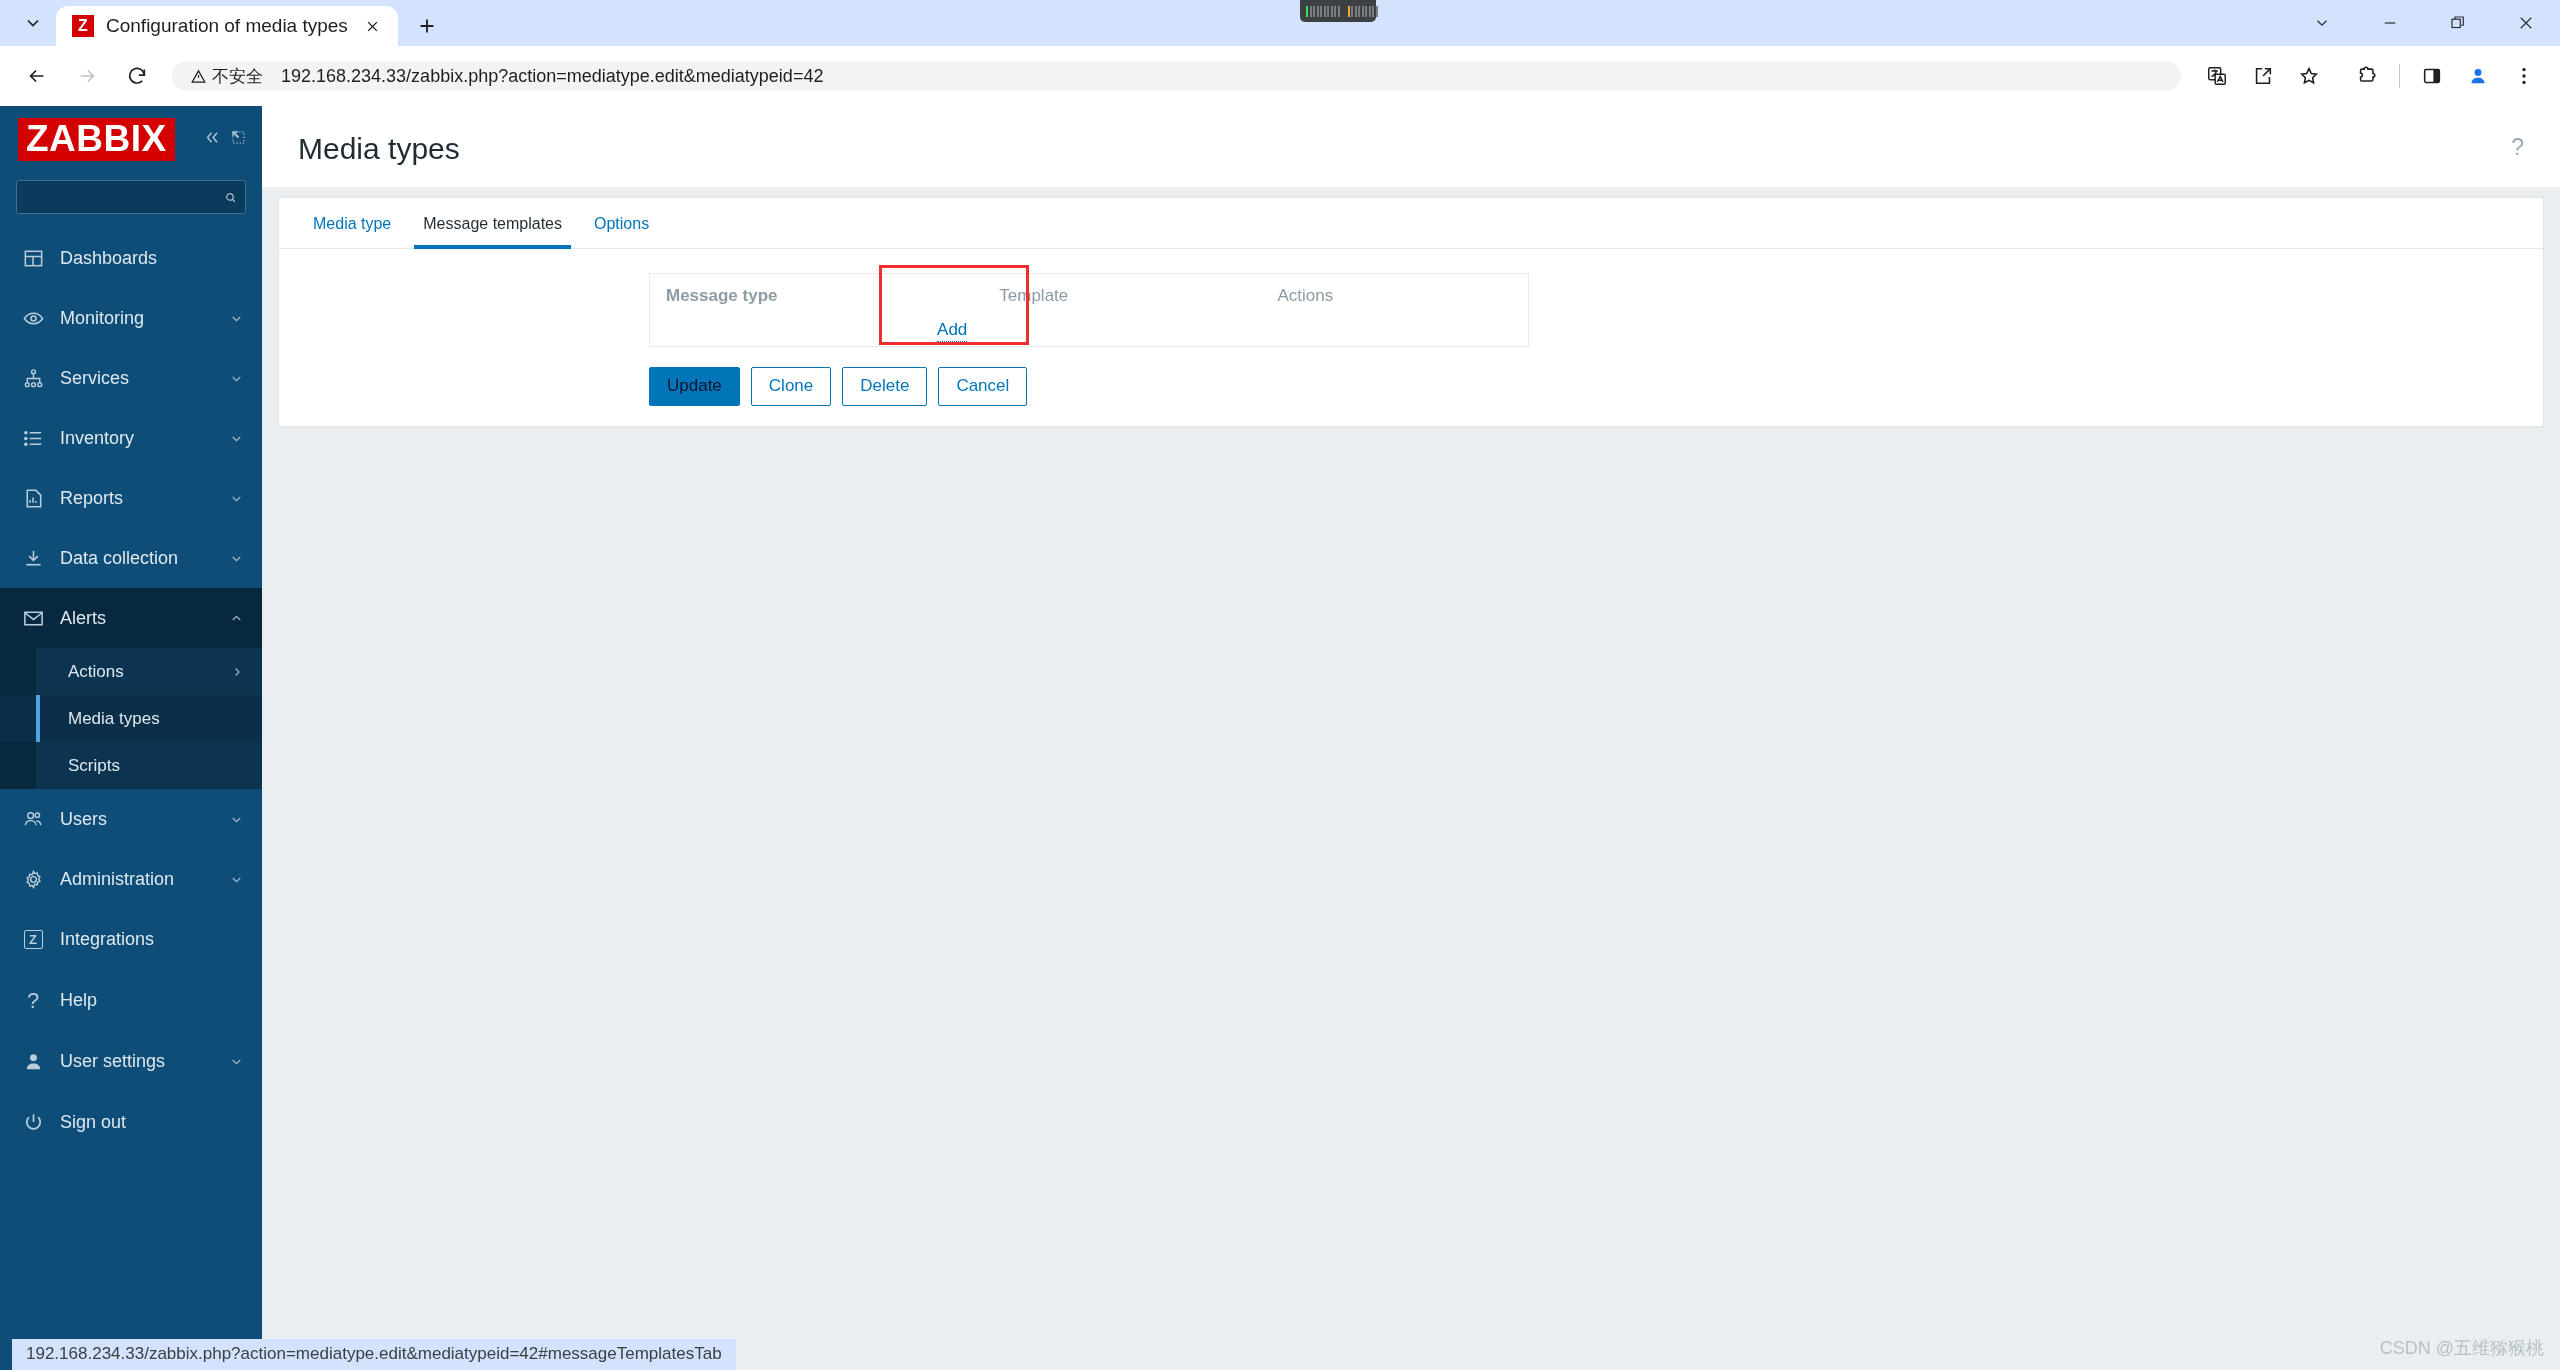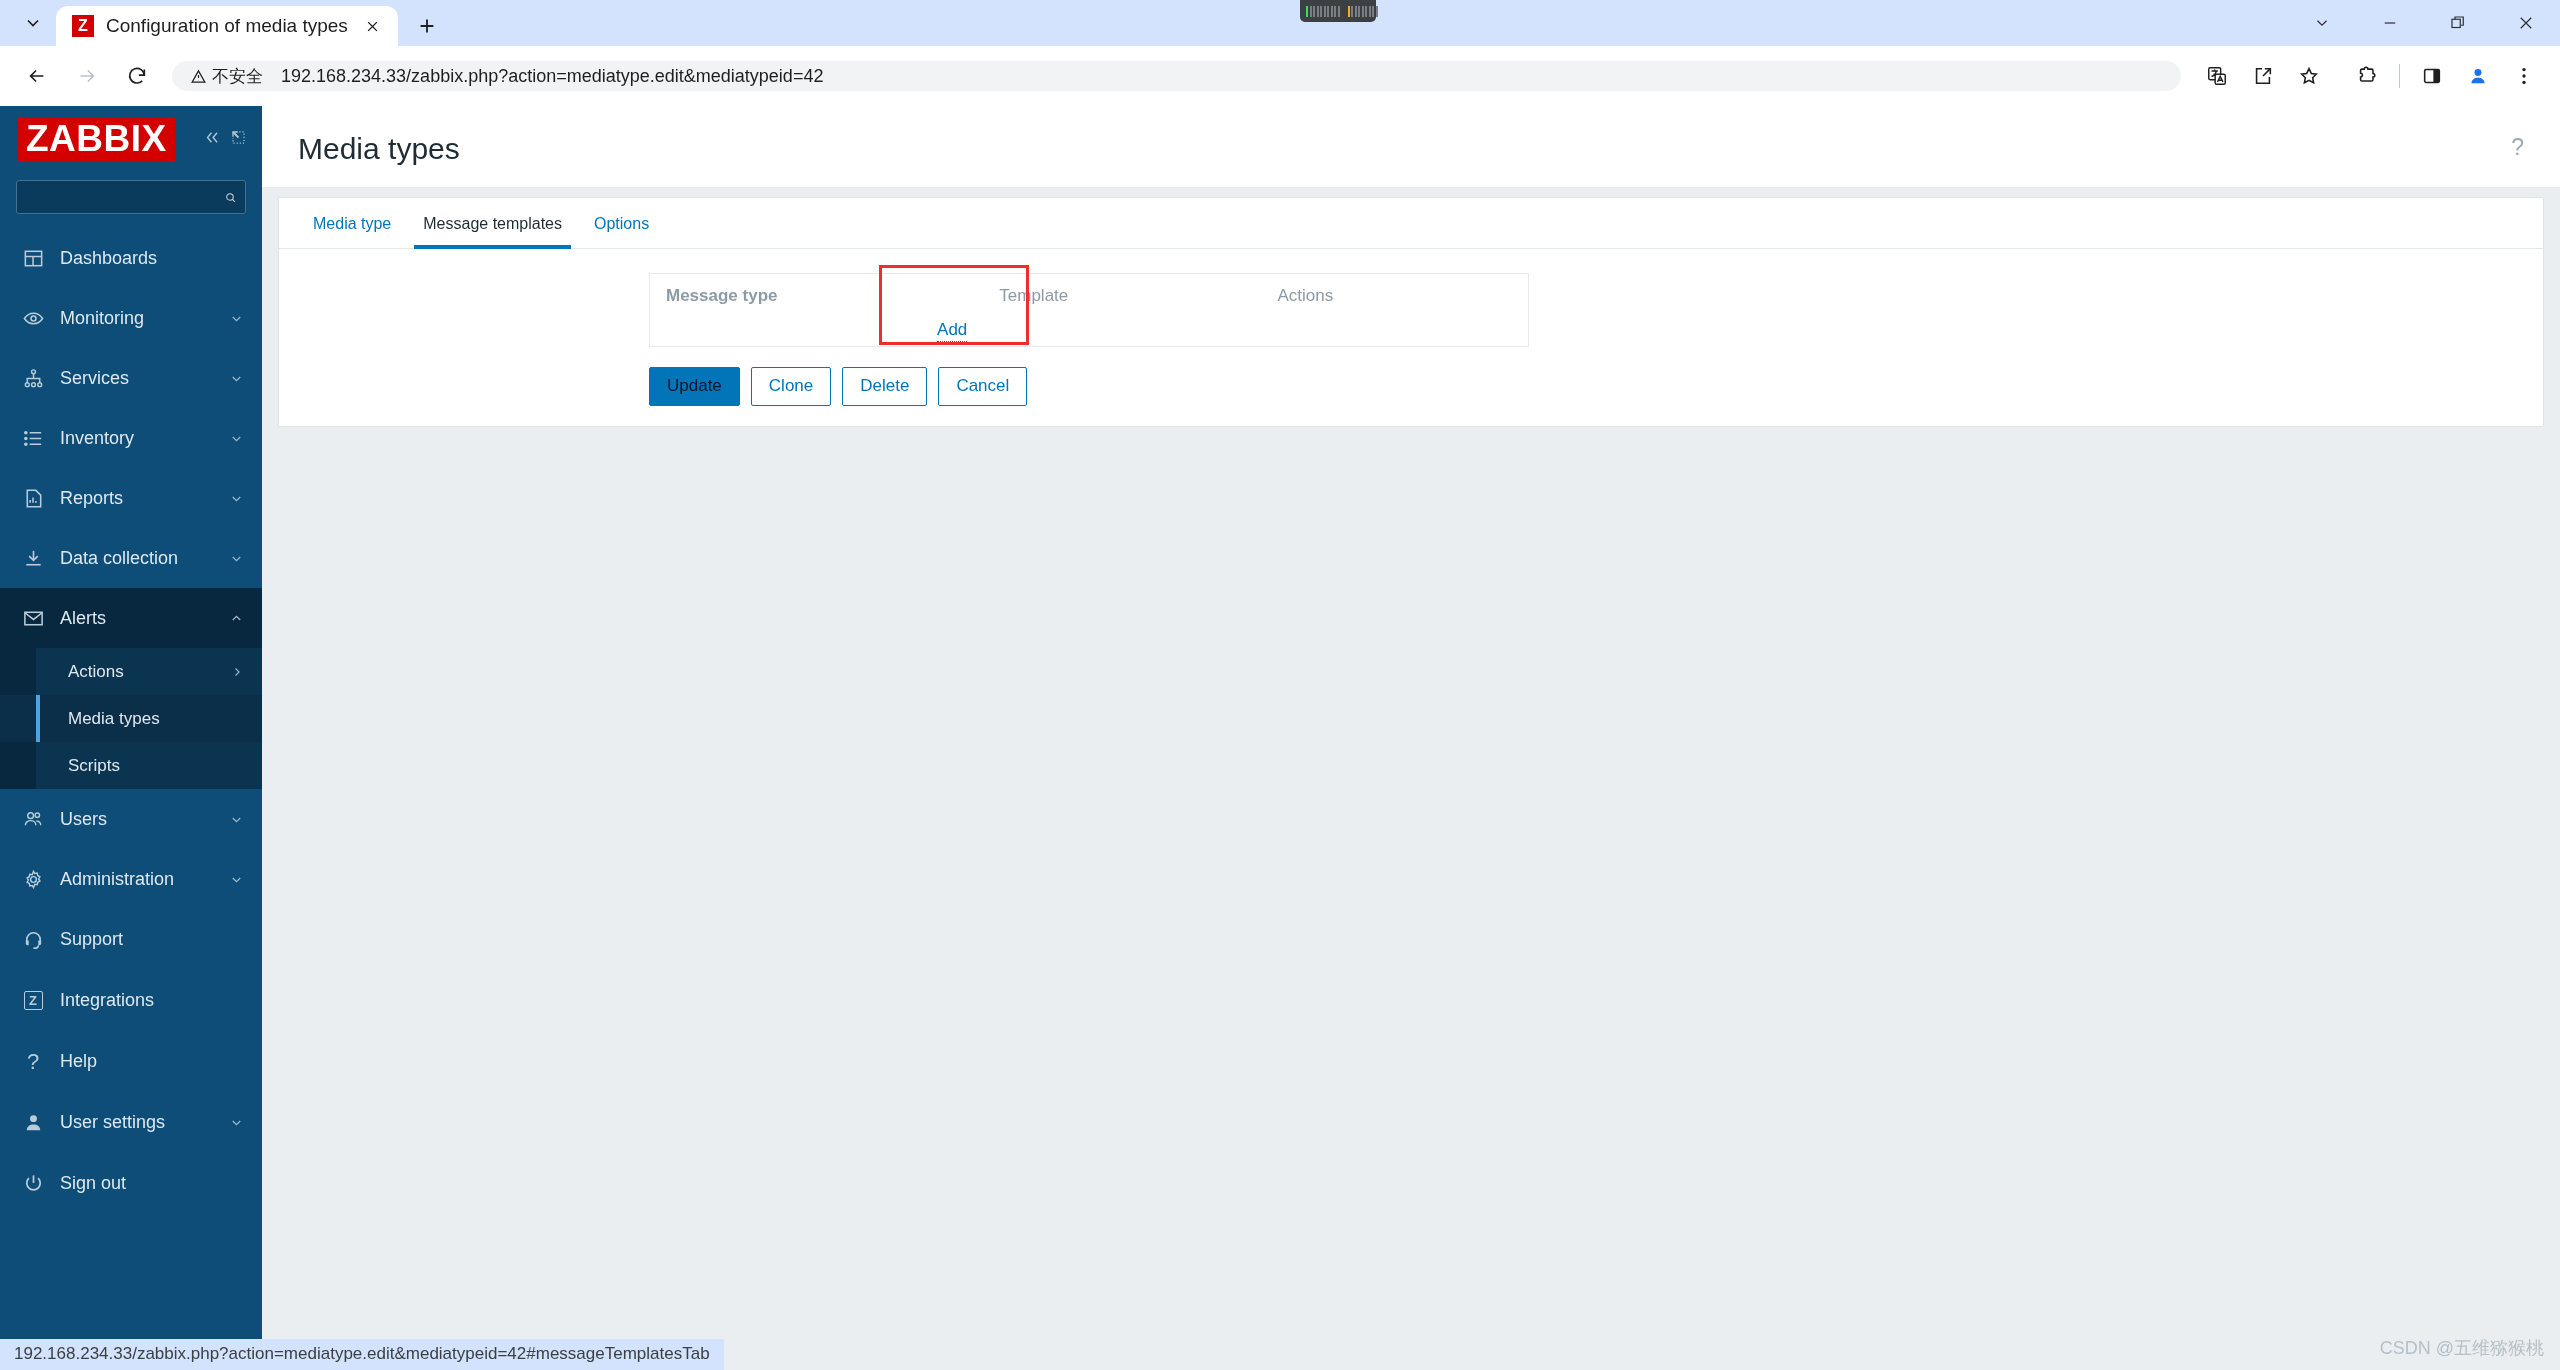--- a/index.html
+++ b/index.html
@@ -358,21 +358,21 @@
     margin-top: auto;
     text-align: center;
     font-size: 16px;
     color: #8d9ba5;
     padding-bottom: 26px;
   }
   .footer a { color: #8d9ba5; text-decoration: underline; }
 
   .status-bar {
     position: absolute;
-    left: 0; bottom: 0;
+    left: 12px; bottom: 0;
     background: #d3e3fd;
     color: #3c4043;
     font-size: 17px;
     padding: 5px 14px 6px 14px;
     white-space: nowrap;
     z-index: 10;
   }
 
   .watermark {
     position: absolute;
@@ -727,31 +727,20 @@
           <span class="sb-arrow">
             <svg viewBox="0 0 24 24" fill="none" stroke="currentColor" stroke-width="2">
                 <path d="M6 9.5l6 6 6-6"></path>
               </svg>
           </span>
         </div>
 
         <div class="sb-spacer"></div>
 
         <div class="sb-bottom">
-          <div class="sb-item">
-            <span class="sb-ico">
-              <svg viewBox="0 0 24 24" fill="none" stroke="currentColor" stroke-width="1.7">
-                  <path d="M5 14v-2a7 7 0 0114 0v2"></path>
-                  <path d="M5 13h2v5H5.8A1.8 1.8 0 014 16.2V13z" fill="currentColor" stroke="none"></path>
-                  <path d="M19 13h-2v5h1.2a1.8 1.8 0 001.8-1.8V13z" fill="currentColor" stroke="none"></path>
-                  <path d="M17 18v.5a2.5 2.5 0 01-2.5 2.5H12"></path>
-                </svg>
-            </span>
-            <span class="sb-label">Support</span>
-          </div>
           <div class="sb-item">
             <span class="sb-ico">
               <span class="int-badge">Z</span>
             </span>
             <span class="sb-label">Integrations</span>
           </div>
           <div class="sb-item">
             <span class="sb-ico" style="font-size:22px;color:#b9ccd9;">?</span>
             <span class="sb-label">Help</span>
           </div>

